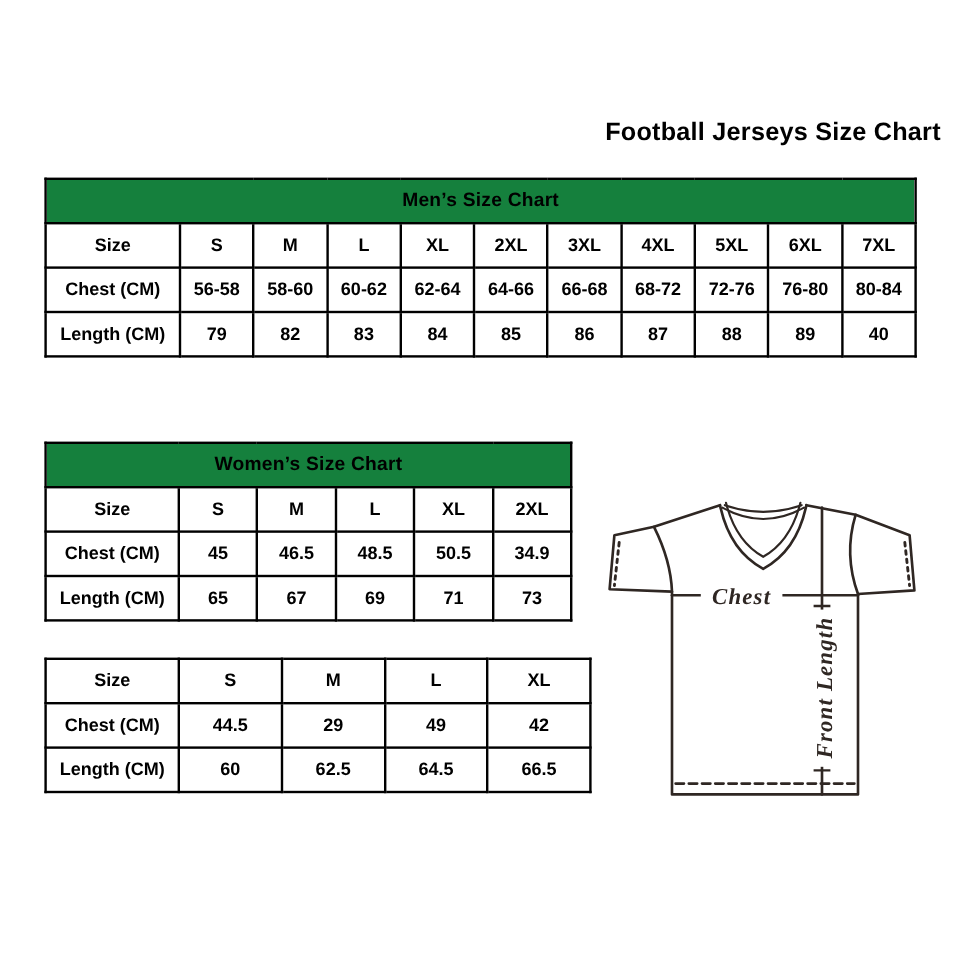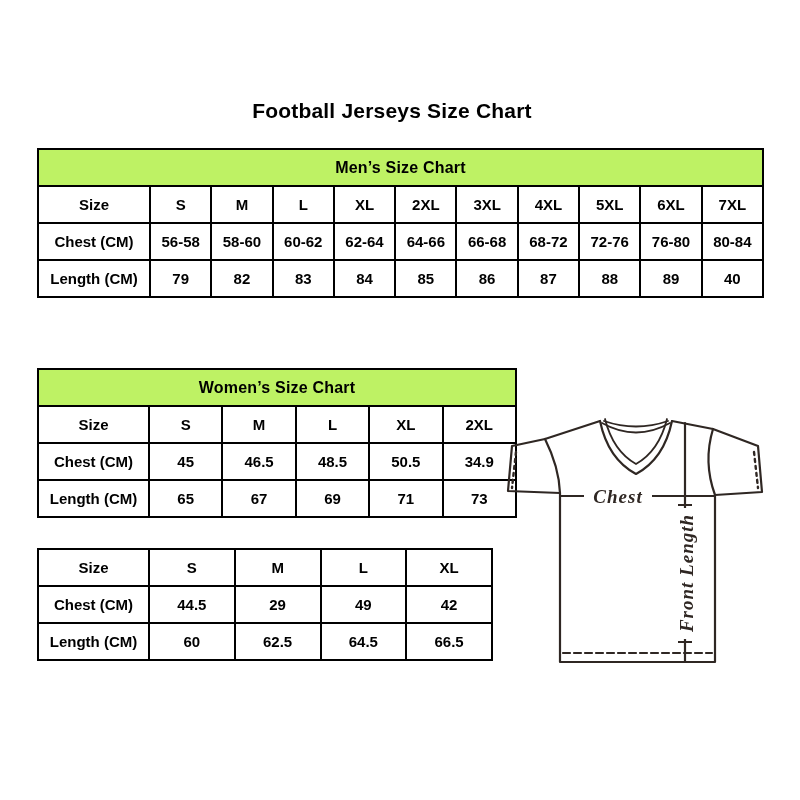--- a/index.html
+++ b/index.html
@@ -7,43 +7,43 @@
   body {
     width:800px; height:800px;
     font-family:"Liberation Sans", sans-serif;
     color:#000;
     position:relative;
   }
   .canvas { position:relative; width:800px; height:800px; background:#fff; overflow:hidden; }
 
   .page-title {
     position:absolute; left:0; top:99px; width:784px;
-    text-align:center;
+    text-align:right;
     font-size:21px; font-weight:bold; letter-spacing:0.2px;
   }
 
   .tbl-wrap { position:absolute; }
   #men-tbl   { left:37px; top:148px; width:727px; }
-  #women-tbl { left:37px; top:368px; width:480px; }
+  #women-tbl { left:37px; top:368px; width:440px; }
   #youth-tbl { left:37px; top:548px; width:456px; }
 
   table.size-table {
     width:100%; border-collapse:collapse; table-layout:fixed;
   }
   table.size-table td {
     border:2px solid #000000;
     height:37px;
     text-align:center; vertical-align:middle;
     font-weight:bold; font-size:15px;
     padding:0 2px;
     background:#ffffff;
     overflow:hidden; white-space:nowrap;
   }
   table.size-table td.tbl-title {
-    background:#bef264;
+    background:#15803d;
     font-size:16px;
     letter-spacing:0.2px;
   }
 
   .jersey-svg { position:absolute; left:505px; top:407px; }
   .measure-label {
     font-family:"Liberation Serif", "DejaVu Serif", serif;
     font-style:italic; font-weight:bold;
     font-size:19px;
     fill:#2f2723;

